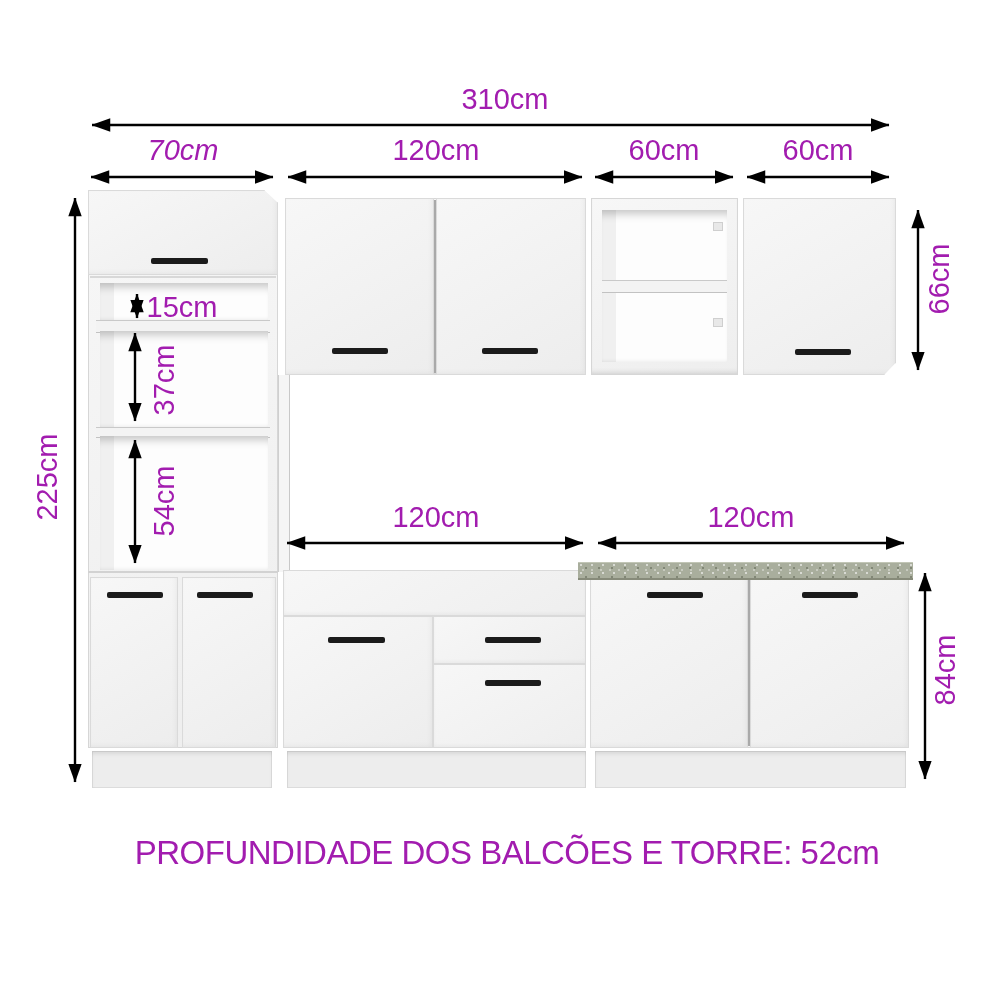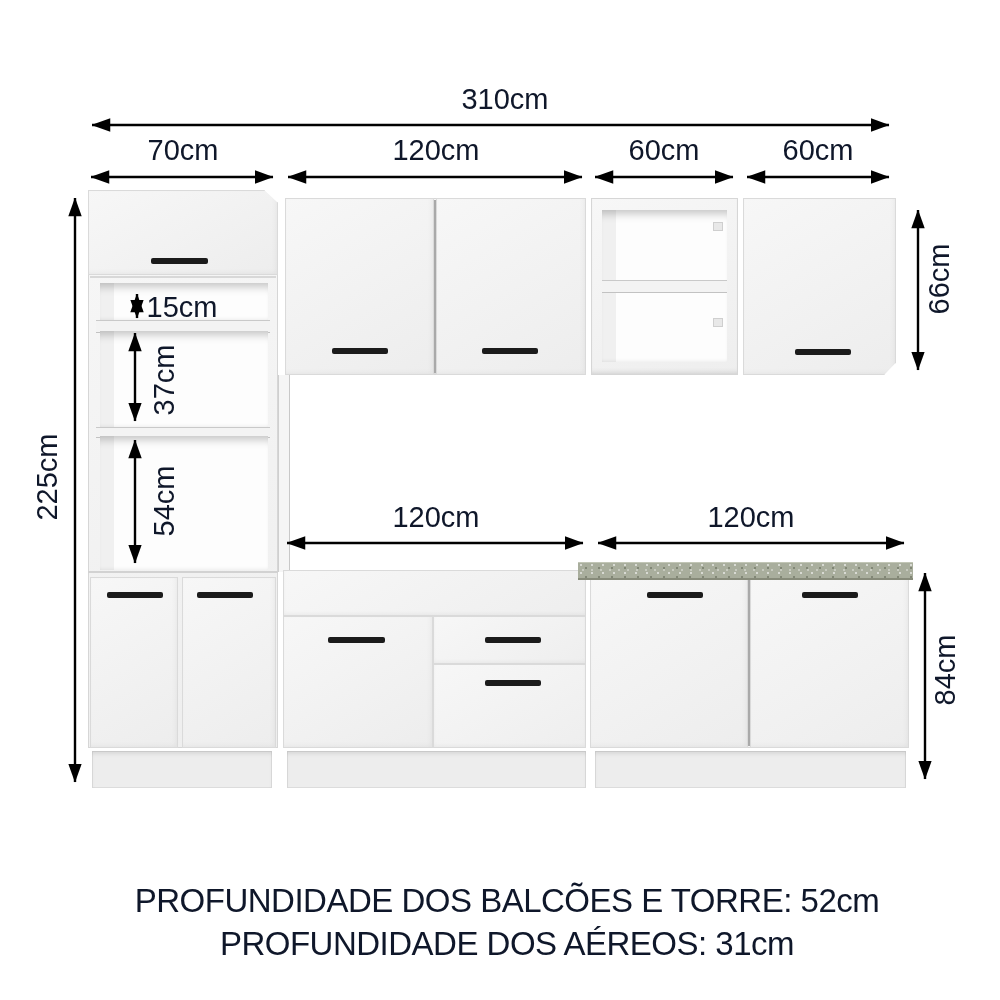--- a/index.html
+++ b/index.html
@@ -1,28 +1,28 @@
 <!DOCTYPE html>
 <html><head>
 <meta charset="utf-8">
 <style>
   html,body{margin:0;padding:0;background:#fff;}
   #canvas{
     position:relative;width:1000px;height:1000px;background:#ffffff;
-    font-family:"Liberation Sans",sans-serif;color:#0f172a;overflow:hidden;
+    font-family:"Liberation Sans",sans-serif;color:#a21caf;overflow:hidden;
   }
   
   .dim-label{
     position:absolute;font-size:29px;line-height:1;white-space:nowrap;
     transform:translate(-50%,-50%);z-index:6;letter-spacing:0;
   }
   .dim-label.rot{transform:translate(-50%,-50%) rotate(-90deg);}
   .footer-line{
     position:absolute;font-size:33px;line-height:1.2;white-space:nowrap;
-    transform:translate(-50%,-50%);z-index:6;letter-spacing:-0.5px;margin-top:48px;
+    transform:translate(-50%,-50%);z-index:6;letter-spacing:-0.5px;
   }
   
   .unit{position:absolute;background:linear-gradient(155deg,#f7f7f7,#eeeeee);
         box-shadow:inset 0 0 0 1px #d6d6d6;z-index:1;}
   .wallcab{box-shadow:inset 0 0 0 1px #d6d6d6, inset 0 -5px 6px -4px rgba(0,0,0,.20);}
   .door{position:absolute;background:linear-gradient(150deg,#f7f7f7,#ededed);
         box-shadow:inset 0 0 0 1px #dadada, inset -2px -2px 5px rgba(0,0,0,.05);}
   .drawer{position:absolute;background:linear-gradient(150deg,#f7f7f7,#eeeeee);
         box-shadow:inset 0 0 0 1px #dadada, inset 0 -2px 4px rgba(0,0,0,.05);}
   .handle{position:absolute;height:6px;background:#1b1b1b;border-radius:2px;z-index:3;}
@@ -139,29 +139,28 @@
       <line x1="925" y1="573" x2="925" y2="779" marker-start="url(#ah-start)" marker-end="url(#ah-end)"></line>
       <line x1="287" y1="543" x2="583" y2="543" marker-start="url(#ah-start)" marker-end="url(#ah-end)"></line>
       <line x1="598" y1="543" x2="904" y2="543" marker-start="url(#ah-start)" marker-end="url(#ah-end)"></line>
       <line x1="137" y1="294" x2="137" y2="318" marker-start="url(#ah-start)" marker-end="url(#ah-end)"></line>
       <line x1="135" y1="333" x2="135" y2="421" marker-start="url(#ah-start)" marker-end="url(#ah-end)"></line>
       <line x1="135" y1="440" x2="135" y2="563" marker-start="url(#ah-start)" marker-end="url(#ah-end)"></line>
     </g>
   </svg>
 
   <div class="dim-label" style="left:505px;top:99px;">310cm</div>
-  <div class="dim-label" style="left:183px;top:150px;">70cm</div>
+  <div class="dim-label" style="left:183px;top:150px;font-style:italic;">70cm</div>
   <div class="dim-label" style="left:436px;top:150px;">120cm</div>
   <div class="dim-label" style="left:664px;top:150px;">60cm</div>
   <div class="dim-label" style="left:818px;top:150px;">60cm</div>
   <div class="dim-label rot" style="left:47px;top:477px;">225cm</div>
   <div class="dim-label rot" style="left:939px;top:279px;">66cm</div>
   <div class="dim-label rot" style="left:945px;top:670px;">84cm</div>
   <div class="dim-label" style="left:182px;top:307px;text-align:center;">15cm</div>
   <div class="dim-label rot" style="left:164px;top:380px;">37cm</div>
   <div class="dim-label rot" style="left:164px;top:501px;">54cm</div>
   <div class="dim-label" style="left:436px;top:517px;">120cm</div>
   <div class="dim-label" style="left:751px;top:517px;">120cm</div>
 
   <div class="footer-line" style="left:507px;top:853px;">PROFUNDIDADE DOS BALCÕES E TORRE: 52cm</div>
-  <div class="footer-line" style="left:507px;top:896px;">PROFUNDIDADE DOS AÉREOS: 31cm</div>
 
 </div>
 
 </body></html>

